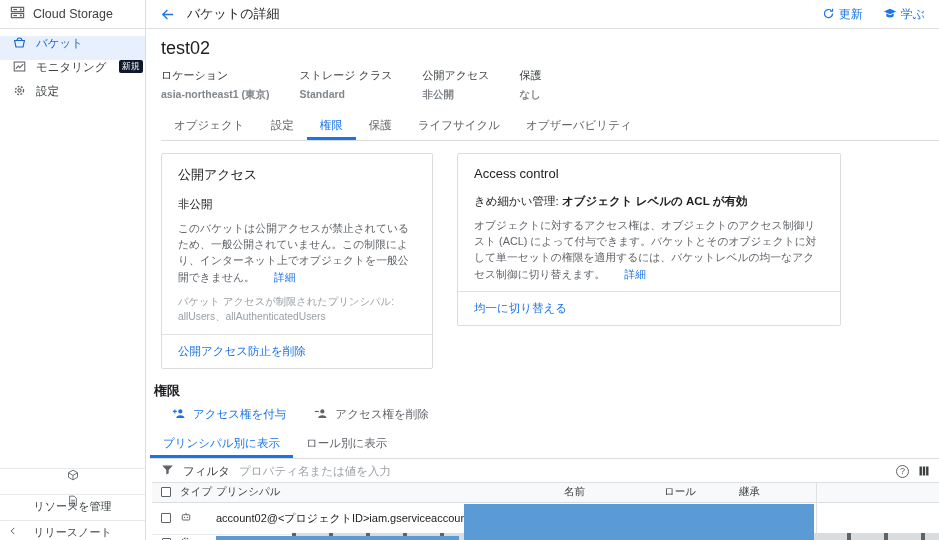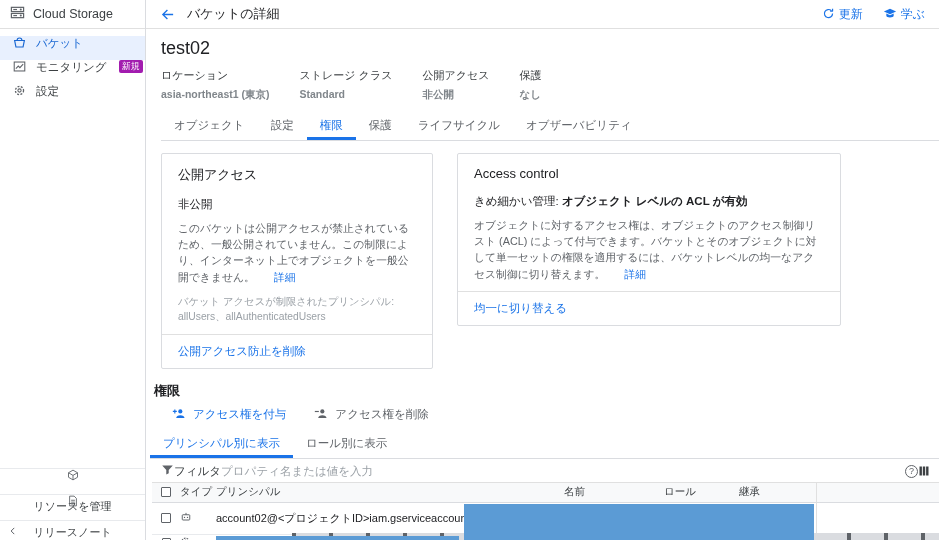--- a/index.html
+++ b/index.html
@@ -7,21 +7,21 @@
   body { font-family:"Liberation Sans","DejaVu Sans",sans-serif; background:#fff; color:#202124; position:relative; overflow:hidden; }
   .app { position:absolute; inset:0; background:#fff; }
 
   
   .sidebar { position:absolute; left:0; top:0; bottom:0; width:146px; background:#fff; border-right:1px solid #dadce0; z-index:3; }
   .sidebar-header { height:29px; display:flex; align-items:center; gap:8px; padding:0 10px; border-bottom:1px solid #e0e0e0; }
   .app-title { font-size:12.5px; color:#3c4043; }
   .nav { padding-top:7px; }
   .nav-item { height:24px; display:flex; align-items:flex-start; gap:10px; padding:0 13px; font-size:11.5px; color:#3c4043; cursor:pointer; white-space:nowrap; }
   .nav-item.active { background:#e8f0fe; color:#1967d2; }
-  .badge { background:#a21caf; color:#fff; font-size:9px; line-height:1; padding:2px 3px; border-radius:2px; margin-left:2px; }
+  .badge { background:#0f172a; color:#fff; font-size:9px; line-height:1; padding:2px 3px; border-radius:2px; margin-left:2px; }
   .sidebar-footer { position:absolute; bottom:0; left:0; right:0; }
   .footer-item { height:26px; display:flex; align-items:center; gap:16px; padding:0 13px; font-size:11px; color:#3c4043; border-top:1px solid #e8eaed; cursor:pointer; white-space:nowrap;flex-direction:column; }
   .collapse-row { height:20px; display:flex; align-items:center; padding:0 8px; border-top:1px solid #e8eaed; }
 
   
   .main { position:absolute; left:146px; top:0; right:0; bottom:0; background:#fff; }
   .topbar { height:29px; display:flex; align-items:center; border-bottom:1px solid #e0e0e0; padding:0 14px; gap:12px; }
   .back-btn { display:flex; align-items:center; cursor:pointer; }
   .topbar-title { font-size:13px; color:#202124; flex:1; }
   .topbar-link { display:flex; align-items:flex-end; gap:4px; color:#1a73e8; font-size:12px; cursor:pointer; margin-left:8px; white-space:nowrap; }
@@ -55,21 +55,21 @@
   .perm-buttons { display:flex; gap:28px; margin-top:7px; align-items:center; padding-left:22px; }
   .text-btn { display:flex; gap:6px; align-items:center; font-size:11.5px; font-weight:500; cursor:pointer; white-space:nowrap; }
   .text-btn.primary { color:#1a73e8; }
   .text-btn.secondary { color:#5f6368; }
   .subtabs { display:flex; margin-top:8px; border-bottom:1px solid #dadce0; }
   .subtab { padding:6px 13px 7px; font-size:11.5px; color:#5f6368; cursor:pointer; white-space:nowrap; }
   .subtab.active { color:#1a73e8; border-bottom:3px solid #1a73e8; padding-bottom:4px; }
 
   
   .tablewrap { position:relative; margin-top:2px; margin-left:2px; }
-  .filter-row { height:22px; display:flex; align-items:center; padding:0 9px; border-bottom:1px solid #e0e0e0; }
+  .filter-row { height:22px; display:flex; align-items:center; gap:9px; padding:0 9px; border-bottom:1px solid #e0e0e0; }
   .filter-label { font-size:11.5px; color:#3c4043; }
   .filter-input { border:none; outline:none; flex:1; font-size:11.5px; color:#3c4043; background:transparent; }
   .filter-input::placeholder { color:#9aa0a6; }
   .icon-btn { display:flex; align-items:center; cursor:pointer; }
   .help-circle { width:13px; height:13px; border:1.2px solid #5f6368; border-radius:50%; color:#5f6368; font-size:9px; display:flex; align-items:center; justify-content:center; cursor:pointer; }
 
   .thead { display:flex; align-items:center; height:20px; background:#f8f9fa; border-bottom:1px solid #dadce0; font-size:10.5px; color:#3c4043; font-weight:500; }
   .trow { display:flex; align-items:center; border-bottom:1px solid #e8eaed; }
   .trow.big { height:32px; }
   .trow.small { height:16px; }

